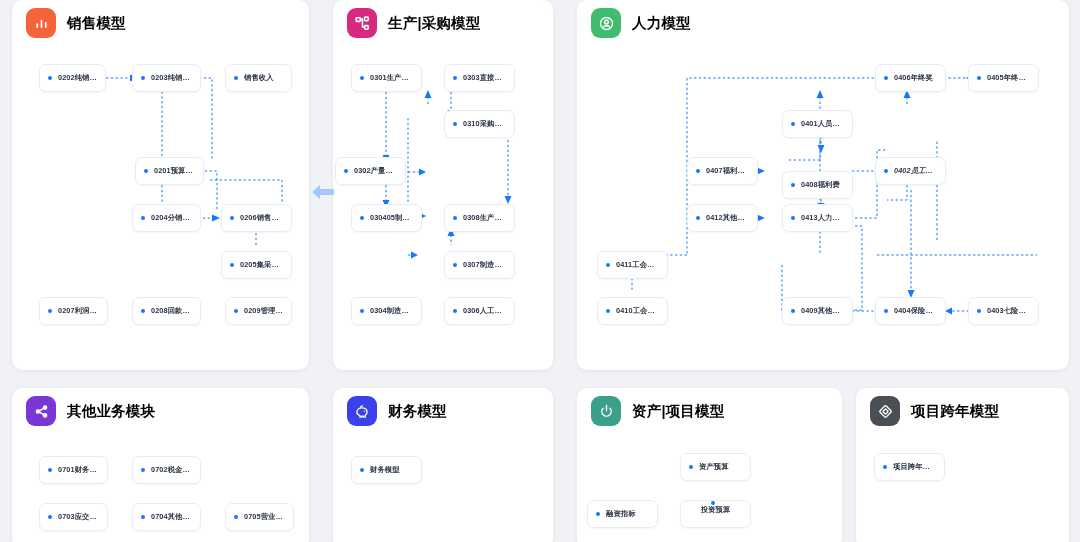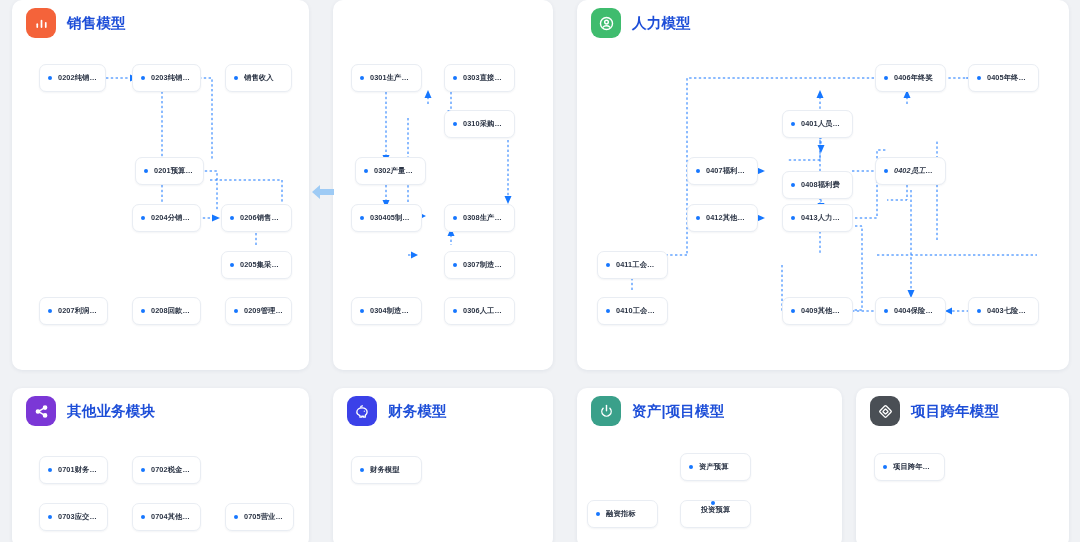--- a/index.html
+++ b/index.html
@@ -28,21 +28,21 @@
   .panel-icon{
     width:30px;height:30px;border-radius:9px;
     display:flex;align-items:center;justify-content:center;
     color:#fff;
     flex:0 0 auto;
   }
   .panel-icon svg{display:block;}
   .panel-title{
     font-size:14.5px;
     font-weight:bold;
-    color:#1d4ed8;
+    color:#000000;
     letter-spacing:.2px;
     white-space:nowrap;
   }
 
   
   .node{
     position:absolute;
     background:#ffffff;
     border:1px solid #e9edf3;
     border-radius:7px;
@@ -156,20 +156,31 @@
     </div>
   </div>
 
   <div class="link-arrow" style="left:312px;top:184px;">
     <svg width="22" height="16" viewBox="0 0 22 16">
       <polygon points="0,8 8,1 8,5 22,5 22,11 8,11 8,15" fill="#9ecbf5"></polygon>
     </svg>
   </div>
 
   <div class="panel" style="left:333px;top:0px;width:220px;height:370px;">
+    <div class="panel-head">
+      <div class="panel-icon" style="background:#d6297f;">
+        <svg width="17" height="17" viewBox="0 0 24 24" fill="none" stroke="#fff" stroke-width="2.2" stroke-linecap="round">
+          <rect x="3" y="4" width="6" height="5" rx="1"></rect>
+          <rect x="15" y="3" width="5" height="5" rx="1"></rect>
+          <rect x="15" y="15" width="5" height="5" rx="1"></rect>
+          <path d="M9 7h3v-2M12 7v10h3"></path>
+        </svg>
+      </div>
+      <div class="panel-title">生产|采购模型</div>
+    </div>
 
     <svg class="edges" viewBox="0 0 220 370">
       <path d="M53 92 L53 155"></path>
       <polygon points="49.5,155 53,163 56.5,155"></polygon>
       <path d="M53 185 L53 200"></path>
       <polygon points="49.5,200 53,208 56.5,200"></polygon>
       <path d="M95 92 L95 105"></path>
       <polygon points="91.5,98 95,90 98.5,98"></polygon>
       <path d="M118 92 L118 105 L118 110"></path>
       <polygon points="114.5,110 118,118 121.5,110"></polygon>
@@ -191,21 +202,21 @@
       <span class="lbl">0301生产基本...</span>
     </div>
     <div class="node" style="left:111px;top:64px;width:71px;height:28px;">
       <span class="dot"></span>
       <span class="lbl">0303直接材料...</span>
     </div>
     <div class="node" style="left:111px;top:110px;width:71px;height:28px;">
       <span class="dot"></span>
       <span class="lbl">0310采购预算</span>
     </div>
-    <div class="node" style="left:22px;top:157px;width:71px;height:28px;">
+    <div class="node" style="left:2px;top:157px;width:71px;height:28px;">
       <span class="dot"></span>
       <span class="lbl">0302产量分解</span>
     </div>
     <div class="node" style="left:18px;top:204px;width:71px;height:28px;">
       <span class="dot"></span>
       <span class="lbl">030405制费分...</span>
     </div>
     <div class="node" style="left:111px;top:204px;width:71px;height:28px;">
       <span class="dot"></span>
       <span class="lbl">0308生产成本...</span>

